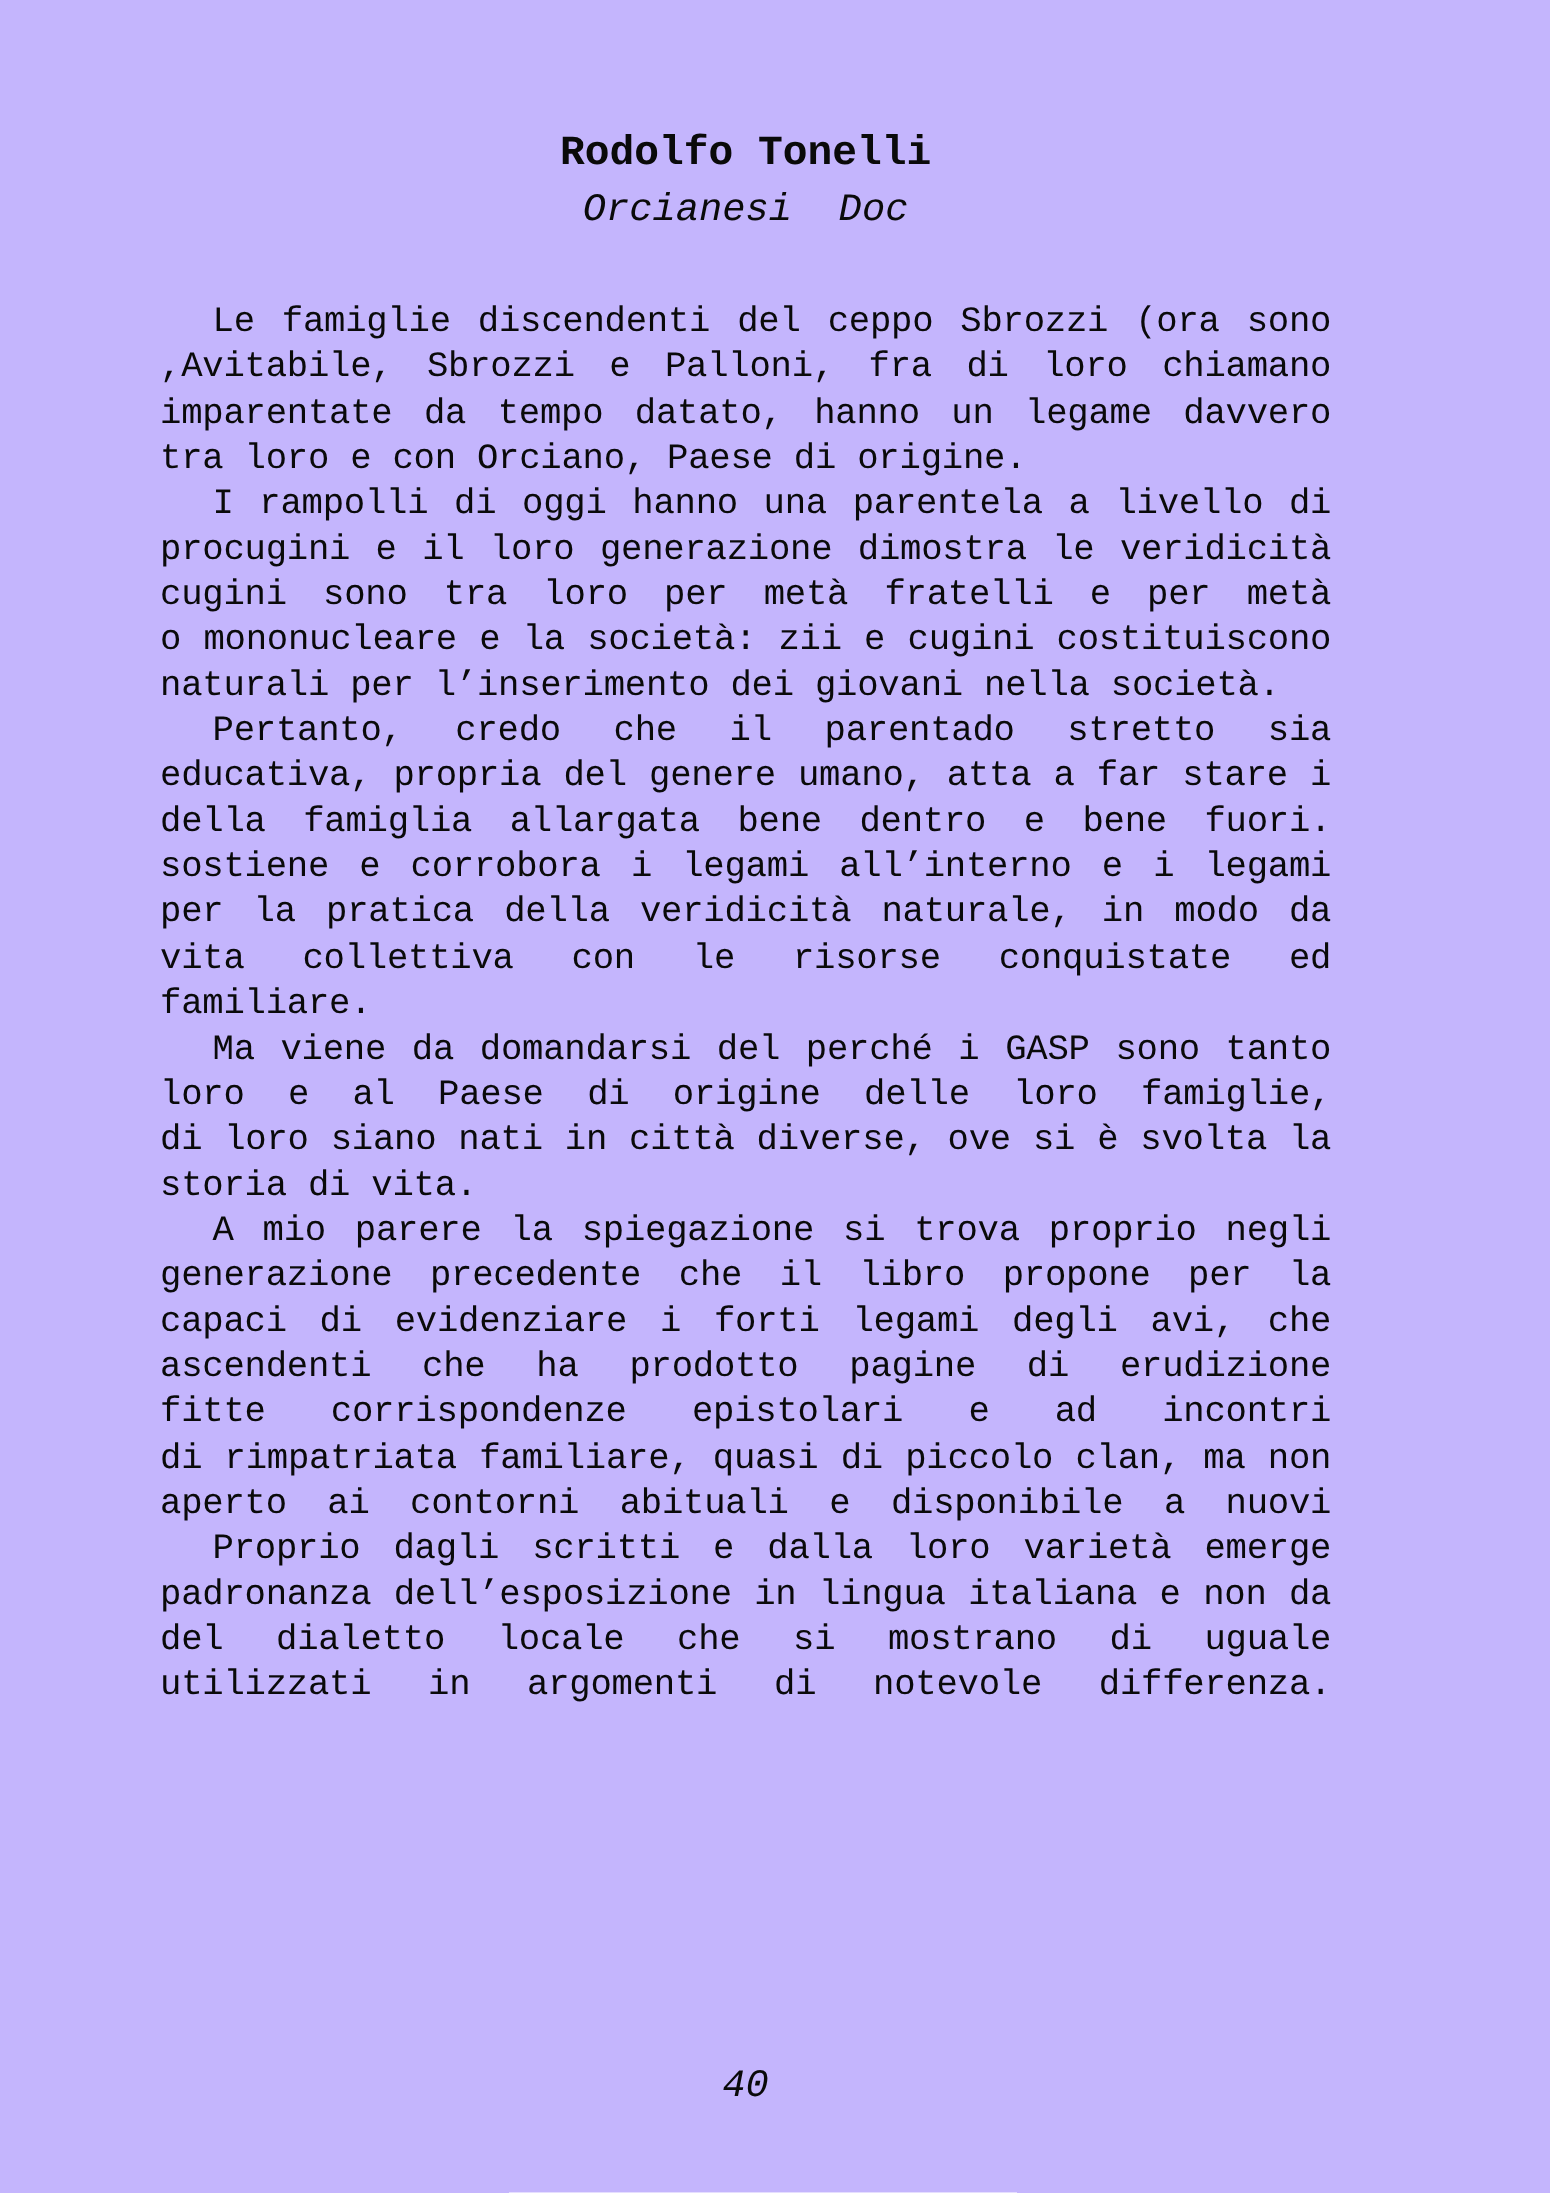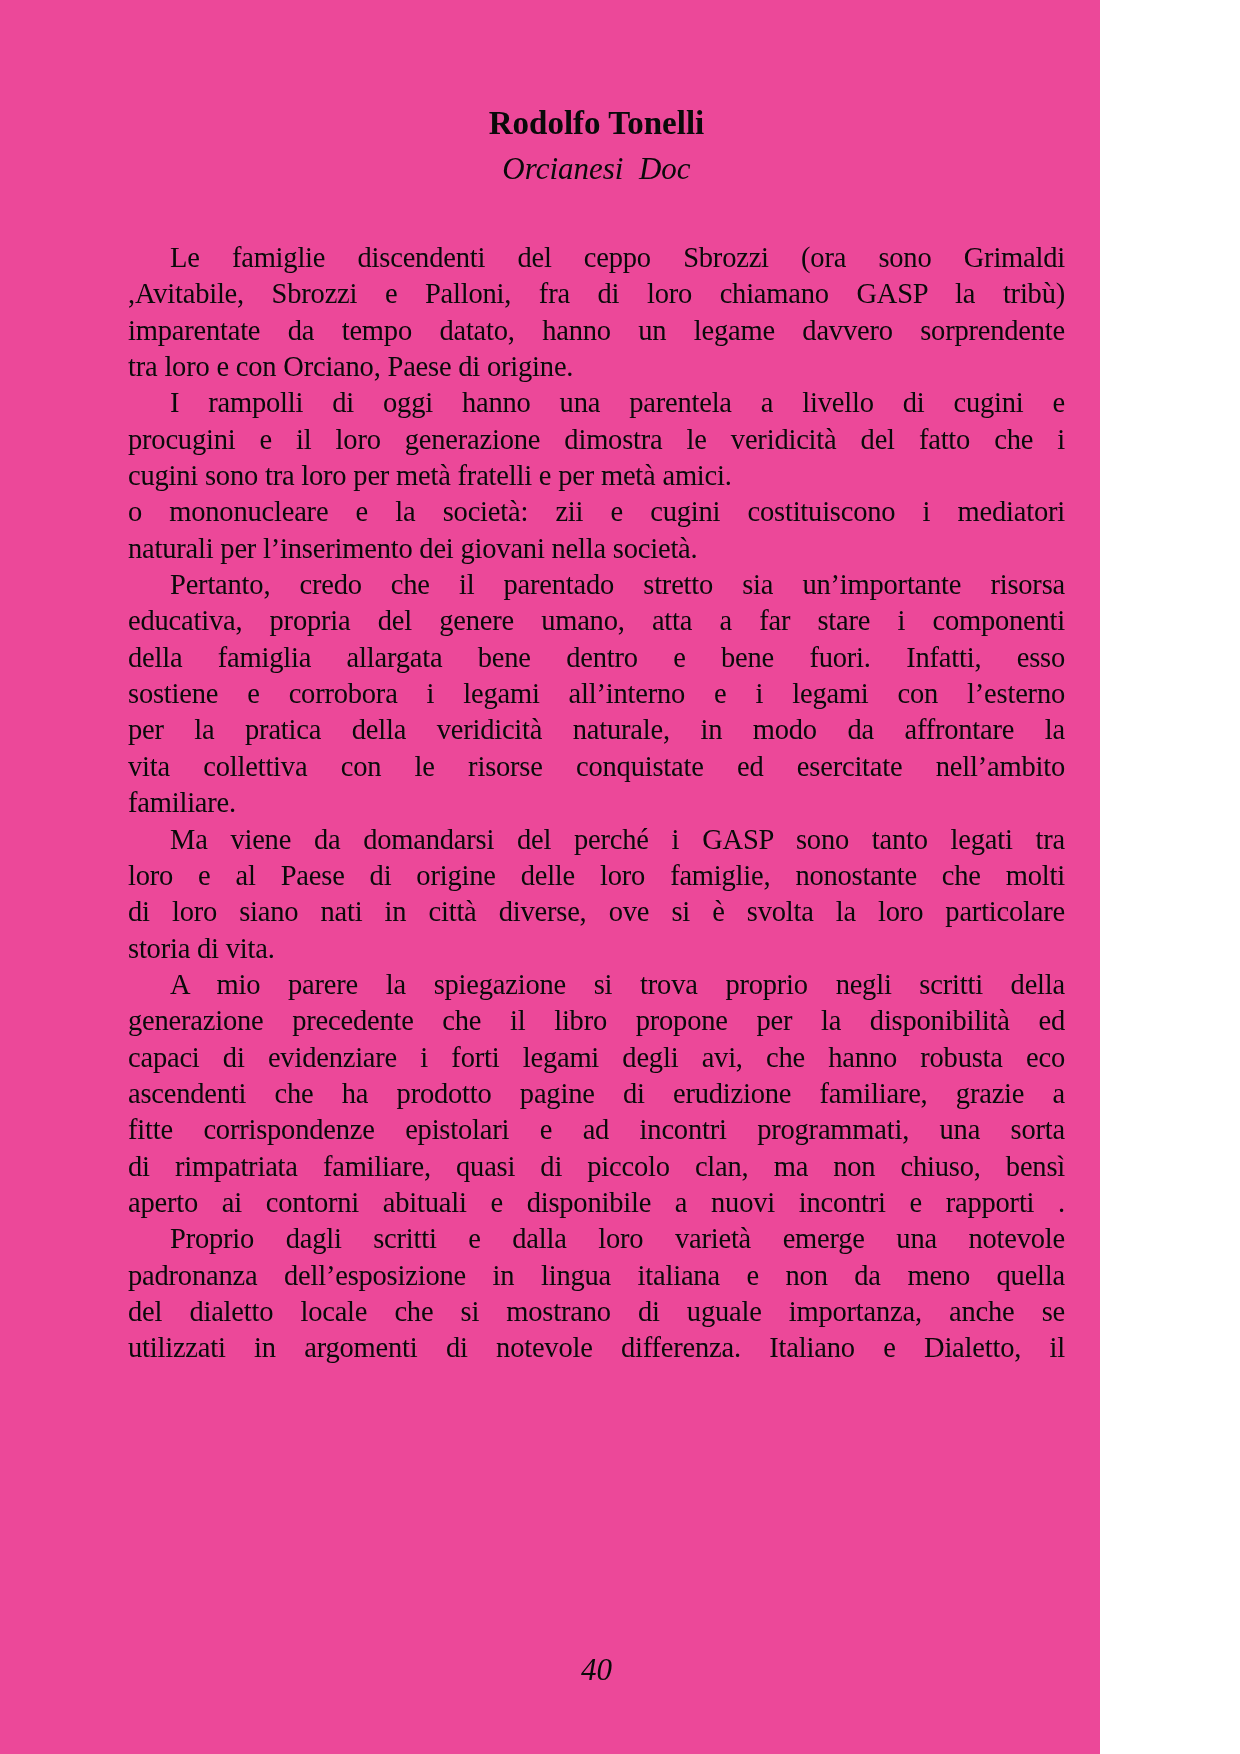--- a/index.html
+++ b/index.html
@@ -2,25 +2,25 @@
 <html><head>
 <meta charset="utf-8">
 <style>
   html, body {
     margin: 0;
     padding: 0;
     background: #ffffff;
   }
   .page {
     position: relative;
-    width: 1100px;
+    width: 1240px;
     height: 1754px;
-    background: #ec4899;
+    background: #c4b5fd;
     color: #0a0a0a;
-    font-family: Liberation Serif, serif;
+    font-family: Liberation Mono, monospace;
     overflow: hidden;
   }
   .textblock {
     position: absolute;
     left: 128px;
     top: 0;
     width: 937px;
     height: 1754px;
   }
   .doc-title {

